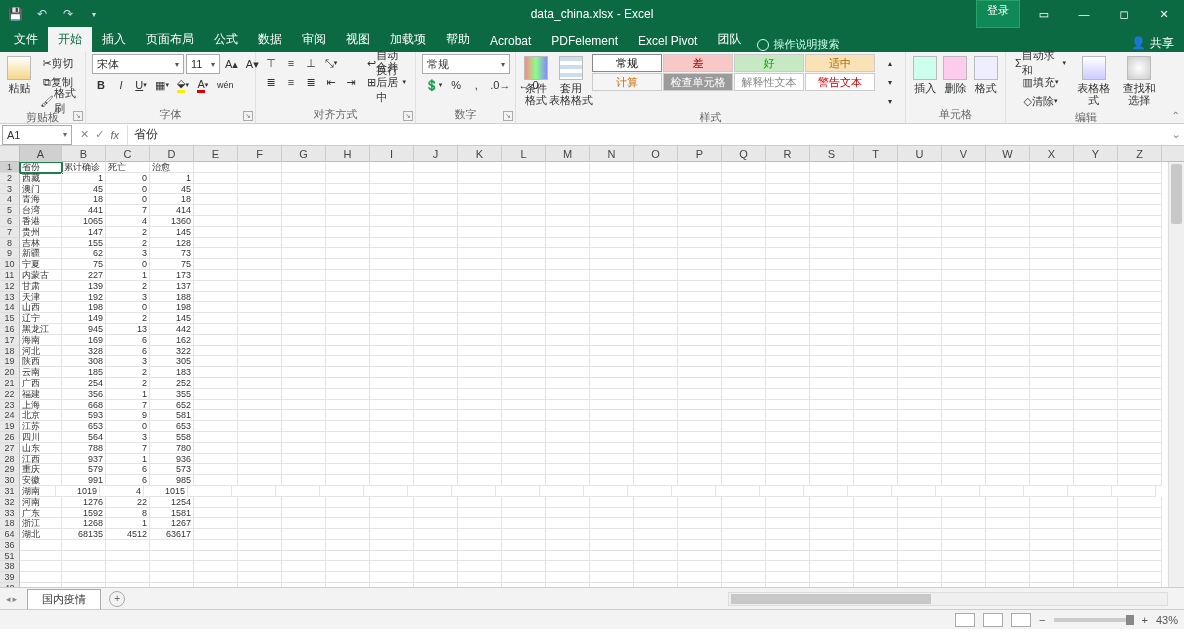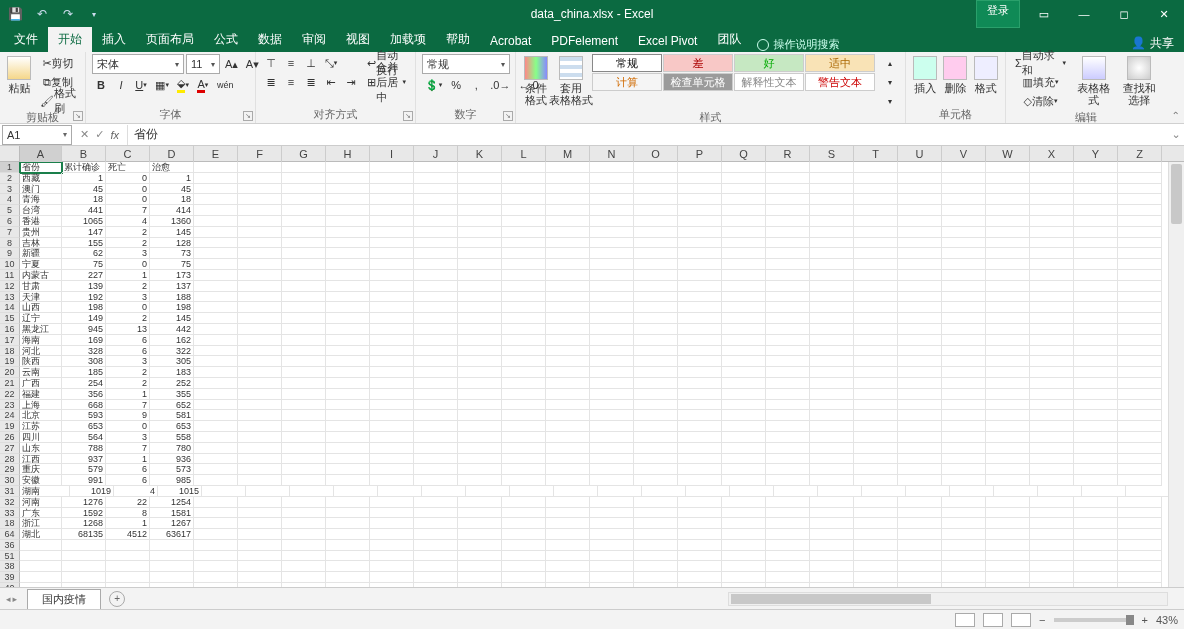--- a/index.html
+++ b/index.html
@@ -1196,21 +1196,21 @@
         <div class="cell txt" style="width: 44px;"></div>
         <div class="cell txt" style="width: 44px;"></div>
         <div class="cell txt" style="width: 44px;"></div>
         <div class="cell txt" style="width: 44px;"></div>
         <div class="cell txt" style="width: 44px;"></div>
         <div class="cell txt" style="width: 44px;"></div>
         <div class="cell txt" style="width: 44px;"></div>
       </div>
       <div class="row">
         <div class="rowh">31</div>
-        <div class="cell txt" style="width: 50px;">湖南</div>
+        <div class="cell txt" style="width: 36px;">湖南</div>
         <div class="cell num" style="width: 44px;">1019</div>
         <div class="cell num" style="width: 44px;">4</div>
         <div class="cell num" style="width: 44px;">1015</div>
         <div class="cell txt" style="width: 44px;"></div>
         <div class="cell txt" style="width: 44px;"></div>
         <div class="cell txt" style="width: 44px;"></div>
         <div class="cell txt" style="width: 44px;"></div>
         <div class="cell txt" style="width: 44px;"></div>
         <div class="cell txt" style="width: 44px;"></div>
         <div class="cell txt" style="width: 44px;"></div>

